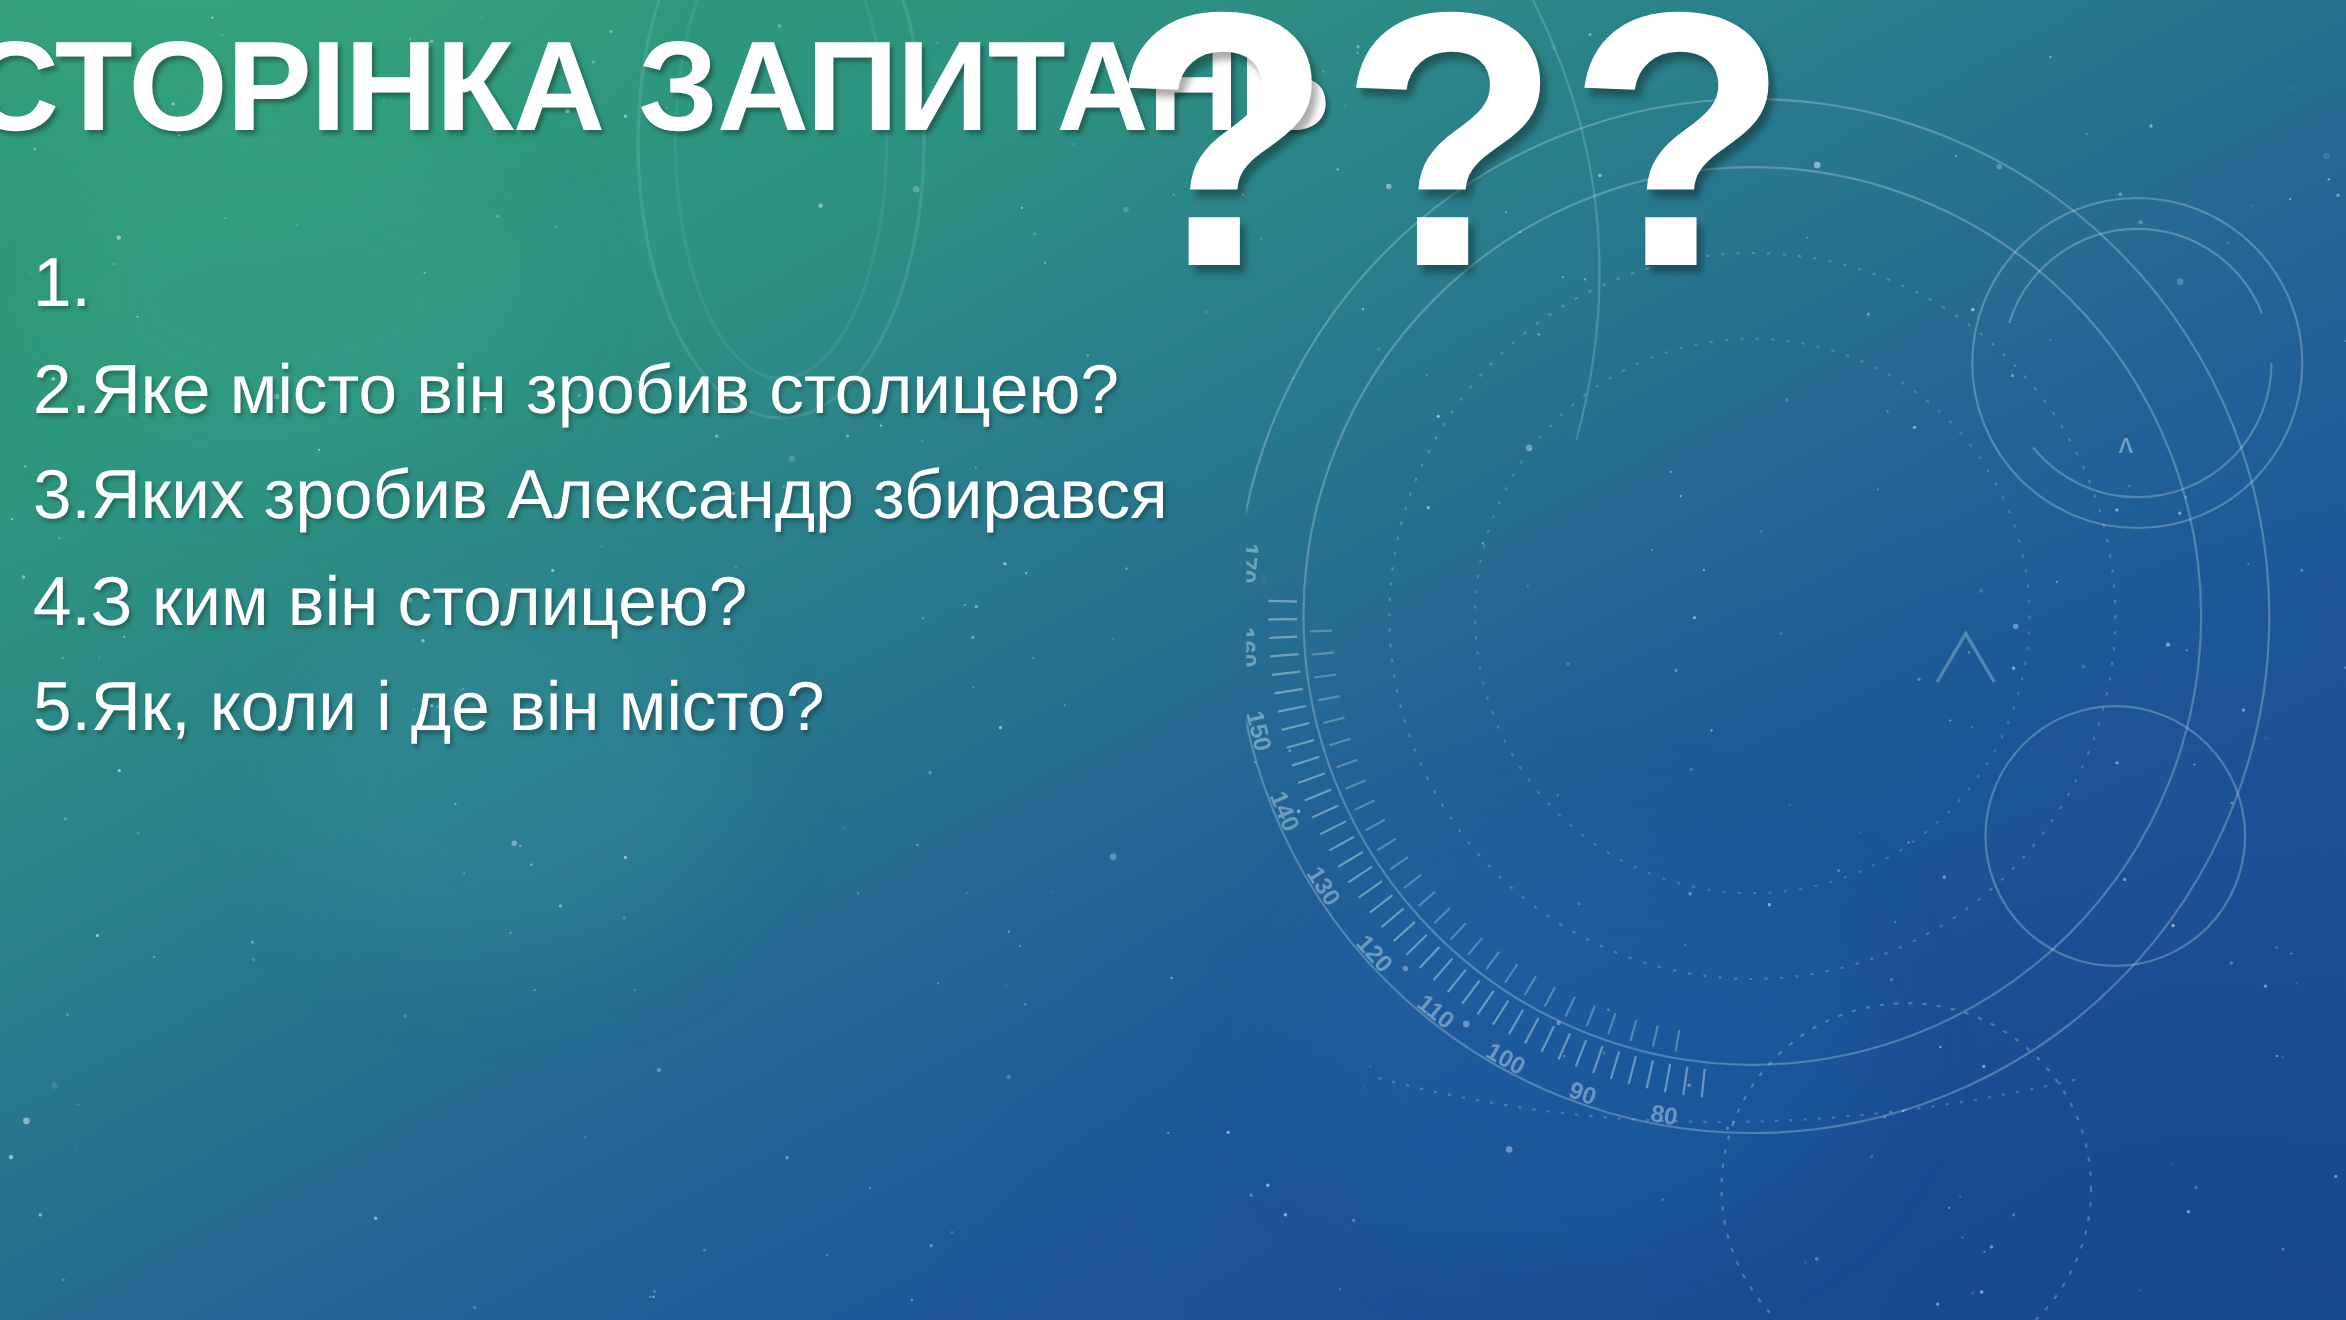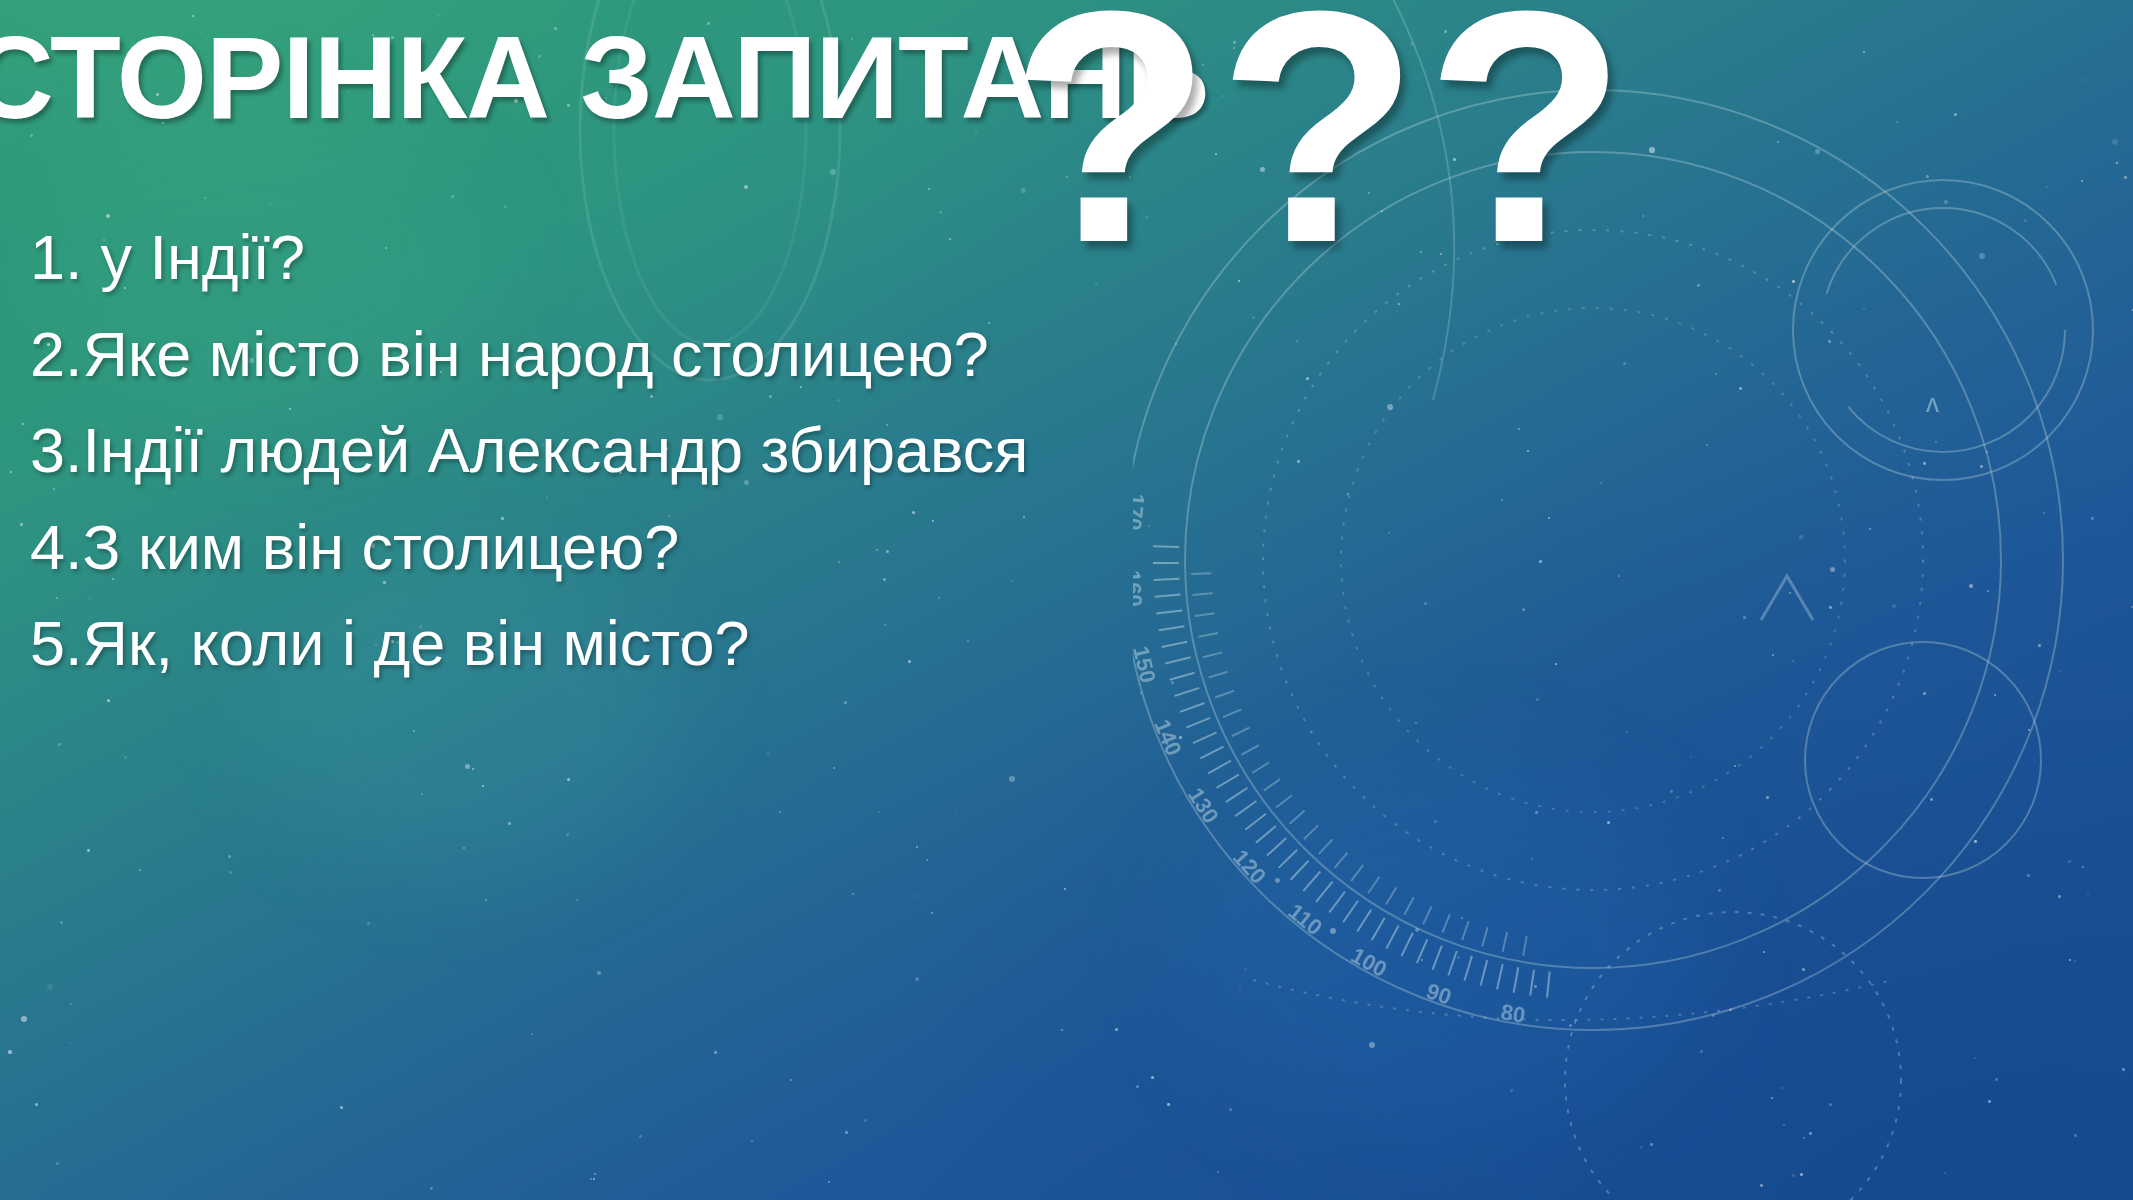--- a/index.html
+++ b/index.html
@@ -542,35 +542,34 @@
     <span>?</span>
     <span>?</span>
     <span>?</span>
   </div>
 
   <div id="qlist">
 
     <div class="qitem">
       <span class="qnum">1.</span>
       <span class="qtext">
-        <span class="qline2">у Індії?</span>
       </span>
     </div>
 
     <div class="qitem">
       <span class="qnum">2.</span>
       <span class="qtext">
-        <span>Яке місто він народ столицею?</span>
+        <span>Яке місто він зробив столицею?</span>
       </span>
     </div>
 
     <div class="qitem">
       <span class="qnum">3.</span>
       <span class="qtext">
-        <span>Індії людей Александр збирався</span>
+        <span>Яких зробив Александр збирався</span>
       </span>
     </div>
 
     <div class="qitem">
       <span class="qnum">4.</span>
       <span class="qtext">
         <span>З ким він столицею?</span>
       </span>
     </div>
 

